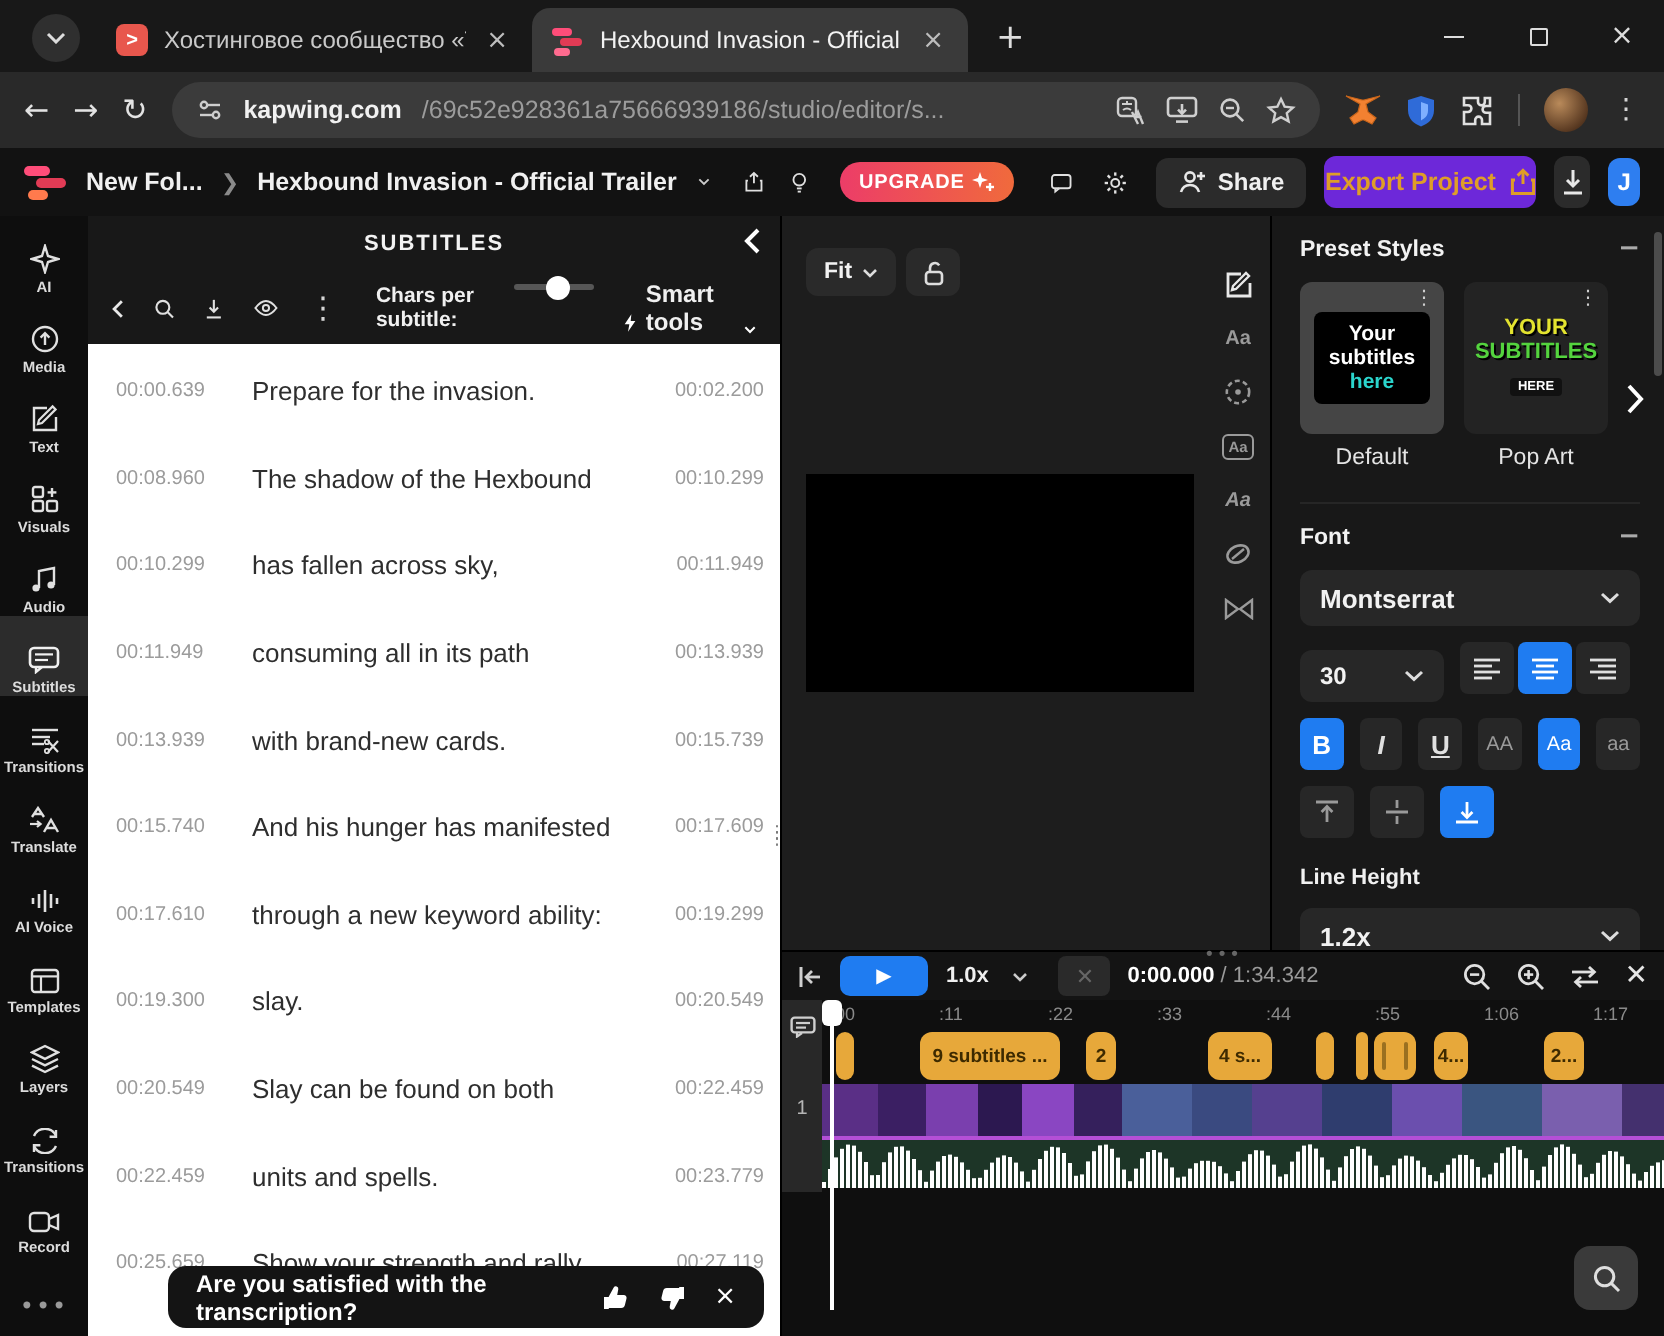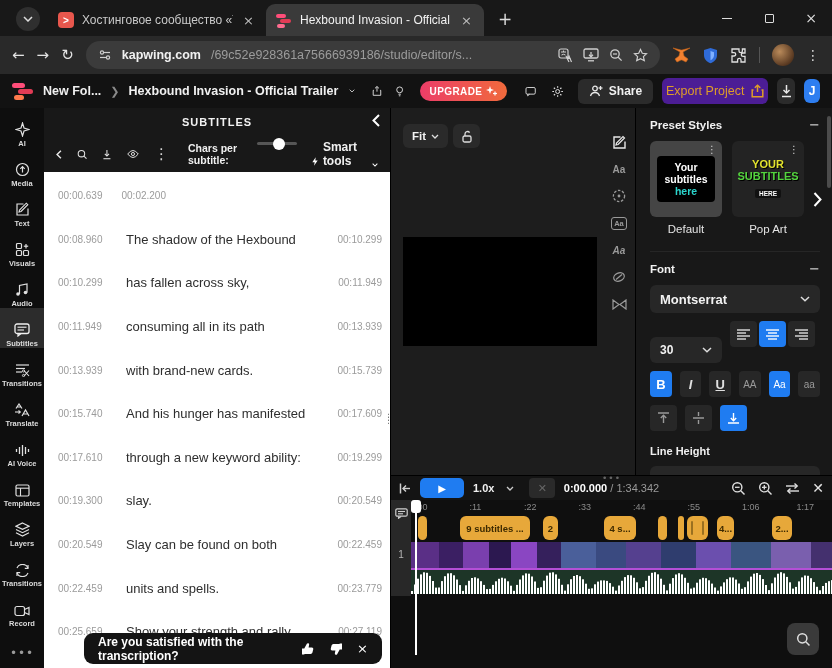--- a/index.html
+++ b/index.html
@@ -46,22 +46,22 @@
   .kapbar { height:34px; background:#121212; display:flex; align-items:center; padding:0 12px; gap:9px; }
   .kwlogo { width:22px; height:18px; position:relative; flex:none;}
   .kwlogo i { position:absolute; height:5px; border-radius:2.5px; }
   .crumb { font-size:12.5px; font-weight:bold; color:#f0f0f0; white-space:nowrap;}
   .crumb-sep { color:#8a8a8a; font-size:11px; }
   .upgrade { height:20px; border-radius:10px; padding:0 10px; display:flex; align-items:center; gap:4px;
              background:linear-gradient(90deg,#ec3d68,#f06a3c); color:#fff; font-size:10px; font-weight:bold; letter-spacing:.4px;}
   .topic { color:#e0e0e0; }
   .sharebtn { height:25px; background:#2b2b2b; border-radius:6px; display:flex; align-items:center;
               gap:6px; padding:0 11px; font-size:12px; font-weight:bold; color:#f0f0f0;}
-  .exportbtn { height:26px; background:#4c1d95; border-radius:6px; display:flex; align-items:center; justify-content:center;
-               gap:7px; width:160px; font-size:12.5px; font-weight:normal; color:#df9d28; }
+  .exportbtn { height:26px; background:#6d28d9; border-radius:6px; display:flex; align-items:center; justify-content:center;
+               gap:7px; width:160px; font-size:12.5px; font-weight:bold; color:#df9d28; }
   .dlbtn { width:27px; height:26px; background:#2b2b2b; border-radius:6px; display:flex; align-items:center; justify-content:center;}
   .avatar-j { width:24px; height:24px; border-radius:6px; background:#2e7ef0; color:#fff; font-weight:bold;
               font-size:12px; display:flex; align-items:center; justify-content:center; }
 
   
   .main { position:absolute; top:108px; left:0; right:0; bottom:0; display:flex; }
   .rail { width:44px; background:#0e0e0e; display:flex; flex-direction:column; align-items:center; }
   .rail-item { width:44px; height:40px; display:flex; flex-direction:column; align-items:center;
                justify-content:flex-end; gap:2px; color:#dcdcdc; }
   .rail-item.active { background:#2c2c2c; }
@@ -119,21 +119,21 @@
   .pcard-pop .l2 { color:#54d43e; font-size:11px; font-weight:900; text-shadow:1px 1px 0 #000;}
   .pcard-pop .l3 { color:#fff; font-size:6.5px; font-weight:bold; background:#111; display:inline-block; padding:1px 4px; border-radius:2px;}
   .plabels { display:flex; gap:10px; margin-top:6px; }
   .plabels div { width:72px; text-align:center; font-size:11.5px; color:#e4e4e4; }
   .pscroll { position:absolute; right:10px; top:84px; color:#e8e8e8; }
   .rscrollbar { position:absolute; right:1px; top:8px; width:4px; height:72px; background:#4c4c4c; border-radius:2px;}
   .fontsec { margin-top:16px; border-top:1px solid #262626; padding-top:9px;}
   .dd { height:28px; background:#272727; border-radius:6px; display:flex; align-items:center;
         justify-content:space-between; padding:0 10px; font-size:13px; font-weight:bold; color:#f2f2f2; margin-top:9px;}
   .frow { display:flex; gap:8px; margin-top:8px; }
-  .dd.small { width:72px; height:26px; font-size:12px; margin-top:16px;}
+  .dd.small { width:72px; height:26px; font-size:12px; margin-top:4px;}
   .btngroup { display:flex; gap:2px; }
   .fbtn { width:27px; height:26px; background:#272727; border-radius:4px; display:flex; align-items:center;
           justify-content:center; color:#e0e0e0; font-size:11px; }
   .fbtn.blue { background:#1f7cf1; color:#fff; }
   .fbtn.w25 { width:25.5px; }
   .lh-label { font-size:11px; font-weight:bold; color:#f0f0f0; margin-top:14px; }
 
   
   .timeline { height:193px; background:#141414; border-top:1px solid #000; position:relative; }
   .tlc { height:24px; display:flex; align-items:center; padding:0 8px; gap:9px; position:relative;}
@@ -487,20 +487,21 @@
             </svg>
           <span>Smart tools</span>
           <svg width="9" height="6" viewBox="0 0 9 6">
               <polyline points="1,1 4.5,4.5 8,1" fill="none" stroke="#fff" stroke-width="1.5"></polyline>
             </svg>
         </div>
       </div>
       <div class="subs-list" id="subsList">
         <div class="srow">
             <span class="stime">00:00.639</span>
+            <span class="stext">Prepare for the invasion.</span>
             <span class="etime">00:02.200</span>
           </div>
           <div class="srow">
             <span class="stime">00:08.960</span>
             <span class="stext">The shadow of the Hexbound</span>
             <span class="etime">00:10.299</span>
           </div>
           <div class="srow">
             <span class="stime">00:10.299</span>
             <span class="stext">has fallen across sky,</span>

